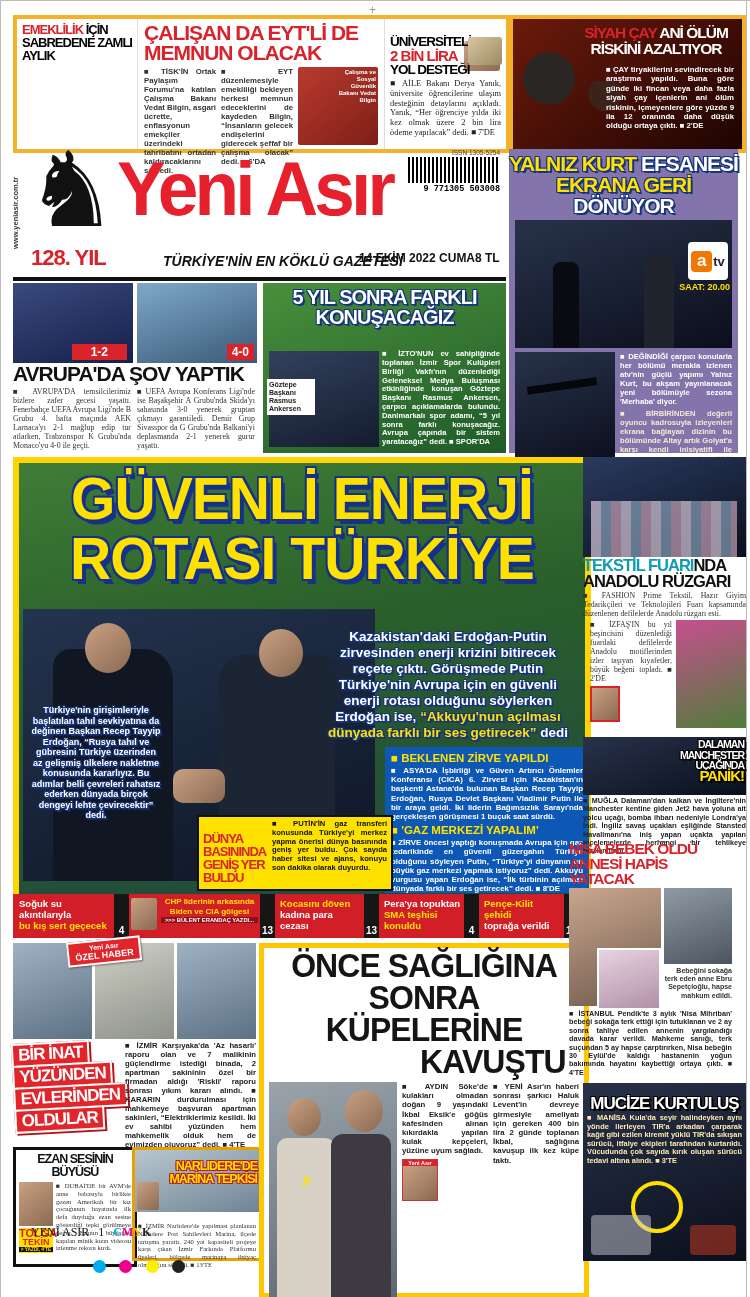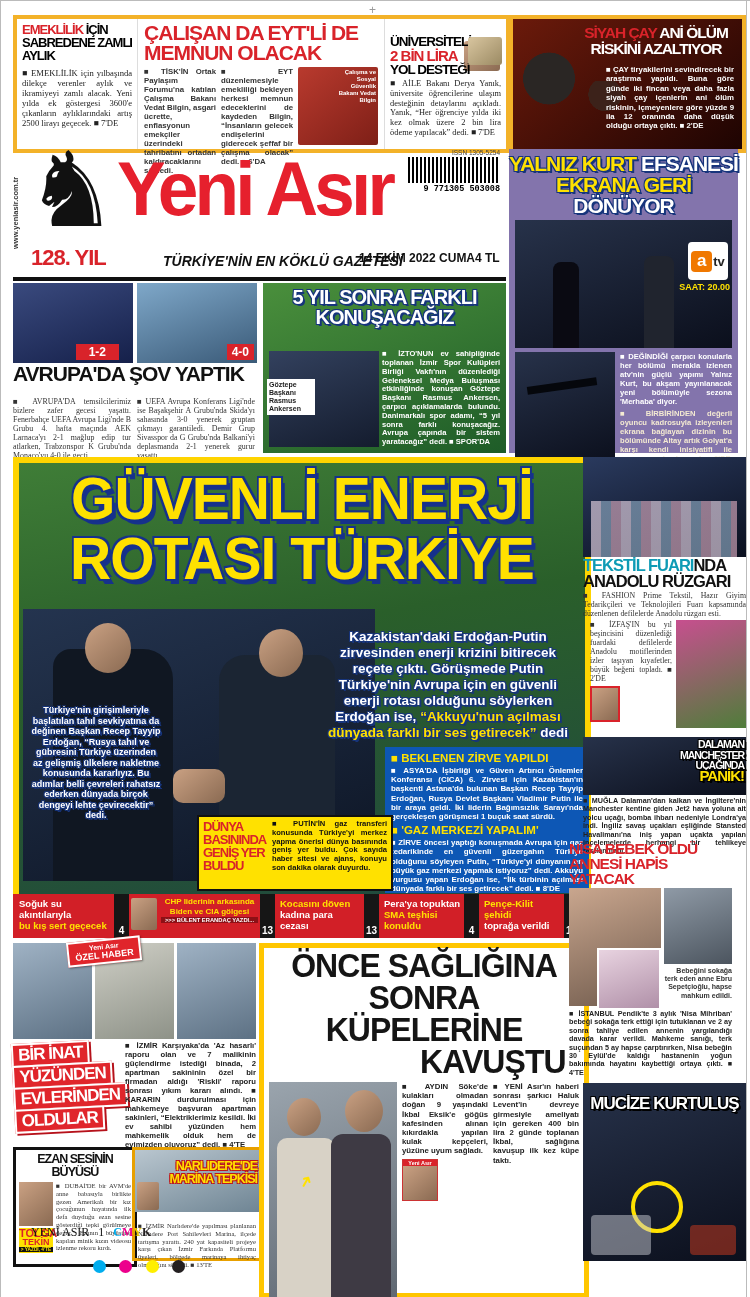--- a/index.html
+++ b/index.html
@@ -45,21 +45,20 @@
   <div class="abs regmark" style="left:368px;top:1262px;">+</div>
   <div class="abs" style="right:4px;top:0;width:1px;height:1297px;background:#bbb;"></div>
 
   <div class="abs ybox" style="left:12px;top:14px;width:489px;height:130px;display:flex;">
 
     <div style="width:122px;padding:4px 5px;border-right:1px solid #ddd;">
       <div class="b cond" style="font-size:13px;line-height:13px;">
         <span class="red">EMEKLİLİK</span><span> İÇİN SABREDENE ZAMLI AYLIK</span>
         <span class="abs ph ph-skin" style="width:36px;height:30px;right:6px;top:22px;border-radius:3px;"></span>
       </div>
-      <div class="ser j" style="font-size:8.6px;line-height:10px;margin-top:6px;color:#222;">■ EMEKLİLİK için yılbaşında dilekçe verenler aylık ve ikramiyeyi zamlı alacak. Yeni yılda ek göstergesi 3600'e çıkanların aylıklarındaki artış 2500 lirayı geçecek. ■ 7'DE</div>
     </div>
 
     <div style="width:244px;padding:4px 6px;border-right:1px solid #ddd;position:relative;">
       <div class="b red cond" style="font-size:21px;line-height:20px;">ÇALIŞAN DA EYT'Lİ DE MEMNUN OLACAK</div>
       <div style="display:flex;gap:5px;margin-top:4px;">
         <div class="b j" style="font-size:7.8px;line-height:9px;width:72px;color:#333;">■ TİSK'İN Ortak Paylaşım Forumu'na katılan Çalışma Bakanı Vedat Bilgin, asgari ücrette, enflasyonun emekçiler üzerindeki tahribatını ortadan kaldıracaklarını söyledi.</div>
         <div class="b j" style="font-size:7.8px;line-height:9px;width:72px;color:#333;">■ EYT düzenlemesiyle emekliliği bekleyen herkesi memnun edeceklerini de kaydeden Bilgin, “İnsanların gelecek endişelerini giderecek şeffaf bir çalışma olacak” dedi. ■ 6'DA</div>
         <div class="ph ph-flag" style="width:80px;height:78px;position:relative;border-radius:2px;">
           <div class="smallcap abs" style="right:2px;top:2px;width:38px;text-align:right;">Çalışma ve Sosyal Güvenlik Bakanı Vedat Bilgin</div>
         </div>
@@ -89,21 +88,21 @@
     <div class="abs" style="left:12px;top:-14px;font-size:104px;line-height:110px;color:#111;">♞</div>
     <div class="abs b cond" style="left:104px;top:-4px;font-size:76px;letter-spacing:-4px;color:#e6202d;transform:scaleX(0.96);transform-origin:0 50%;">Yeni Asır</div>
     <div class="abs" style="right:6px;top:0;width:100px;text-align:right;">
       <div style="font-size:6.5px;color:#444;">ISSN 1305-5254</div>
       <div style="width:92px;height:26px;margin:1px 0 1px auto;background:repeating-linear-gradient(90deg,#000 0 2px,#fff 2px 4px);"></div>
       <div class="b" style="font-size:8.5px;font-family:'Liberation Mono',monospace;">9 771305 503008</div>
     </div>
     <div class="abs b red cond" style="left:18px;top:96px;font-size:22px;">128. YIL</div>
     <div class="abs b" style="left:150px;top:104px;font-size:14px;color:#111;font-style:italic;">TÜRKİYE'NİN EN KÖKLÜ GAZETESİ</div>
     <div class="abs b" style="left:346px;top:102px;font-size:12px;color:#111;">14 EKİM 2022 CUMA</div>
-    <div class="abs b" style="left:462px;top:102px;font-size:12px;color:#111;">4 TL</div>
+    <div class="abs b" style="left:462px;top:102px;font-size:12px;color:#111;">8 TL</div>
   </div>
 
   <div class="abs" style="left:508px;top:148px;width:229px;height:304px;background:#8374ac;padding:0;">
     <div class="b cond" style="font-size:21px;line-height:21px;text-align:center;padding-top:4px;">
       <div><span class="yel o-navy">YALNIZ KURT</span><span class="wht o-navy"> EFSANESİ</span></div>
       <div><span class="yel o-navy">EKRANA GERİ</span><span class="wht o-navy"> DÖNÜYOR</span></div>
     </div>
     <div class="ph ph-night" style="margin:4px 6px 0 6px;height:128px;position:relative;">
       <div class="abs" style="left:38px;bottom:0;width:26px;height:86px;background:#0a0a12;border-radius:8px 8px 0 0;"></div>
       <div class="abs" style="right:58px;bottom:0;width:30px;height:92px;background:#20242e;border-radius:8px 8px 0 0;"></div>
@@ -120,28 +119,28 @@
       <div style="flex:1;">
         <div class="b wht j" style="font-size:7.6px;line-height:9px;">■ DEĞİNDİĞİ çarpıcı konularla her bölümü merakla izlenen atv'nin güçlü yapımı Yalnız Kurt, bu akşam yayınlanacak yeni bölümüyle sezona 'Merhaba' diyor.</div>
         <div class="b yel j" style="font-size:7.6px;line-height:9px;margin-top:3px;color:#f4ead2;">■ BİRBİRİNDEN değerli oyuncu kadrosuyla izleyenleri ekrana bağlayan dizinin bu bölümünde Altay artık Golyat'a karşı kendi inisiyatifi ile savaşmaya başlayacak. ■ 2'DE</div>
       </div>
     </div>
   </div>
 
   <div class="abs" style="left:12px;top:282px;width:247px;height:170px;">
     <div style="display:flex;gap:4px;">
       <div class="ph" style="width:120px;height:80px;position:relative;background:linear-gradient(160deg,#3a4a7e,#15204a);">
-        <span class="abs b" style="right:14px;bottom:3px;background:#d9232a;color:#fff;font-size:12px;padding:1px 13px;">1-2</span>
+        <span class="abs b" style="right:6px;bottom:3px;background:#d9232a;color:#fff;font-size:12px;padding:1px 19px;">1-2</span>
       </div>
       <div class="ph" style="width:120px;height:80px;position:relative;background:linear-gradient(160deg,#7fa8c9,#3a5a78);">
         <span class="abs b" style="right:3px;bottom:3px;background:#d9232a;color:#fff;font-size:12px;padding:1px 5px;">4-0</span>
       </div>
     </div>
     <div class="b cond" style="font-size:21px;line-height:22px;color:#111;">AVRUPA'DA ŞOV YAPTIK</div>
-    <div style="display:flex;gap:6px;margin-top:12px;">
+    <div style="display:flex;gap:6px;margin-top:2px;">
       <div class="ser j" style="font-size:7.9px;line-height:9px;width:118px;color:#333;">■ AVRUPA'DA temsilcilerimiz bizlere zafer gecesi yaşattı. Fenerbahçe UEFA Avrupa Ligi'nde B Grubu 4. hafta maçında AEK Larnaca'yı 2-1 mağlup edip tur atlarken, Trabzonspor K Grubu'nda Monaco'yu 4-0 ile geçti.</div>
       <div class="ser j" style="font-size:7.9px;line-height:9px;width:118px;color:#333;">■ UEFA Avrupa Konferans Ligi'nde ise Başakşehir A Grubu'nda Skida'yı sahasında 3-0 yenerek gruptan çıkmayı garantiledi. Demir Grup Sivasspor da G Grubu'nda Balkani'yi deplasmanda 2-1 yenerek gurur yaşattı.</div>
     </div>
   </div>
 
   <div class="abs ph-green" style="left:262px;top:282px;width:243px;height:170px;">
     <div class="b wht o-navy cond" style="font-size:20px;line-height:20px;text-align:center;padding-top:4px;">5 YIL SONRA FARKLI</div>
     <div class="b wht o-navy cond" style="font-size:20px;line-height:20px;text-align:center;">KONUŞACAĞIZ</div>
     <div class="abs" style="left:6px;bottom:6px;width:110px;height:96px;background:linear-gradient(160deg,#33415e,#141c2e);">
       <div class="abs b" style="left:-2px;top:28px;background:#fff;color:#222;font-size:7px;line-height:8px;width:44px;padding:2px;">Göztepe Başkanı Rasmus Ankersen</div>
@@ -167,21 +166,21 @@
     </div>
 
     <div class="abs" style="left:366px;top:284px;width:192px;height:136px;background:#0d57b5;padding:5px 6px;">
       <div class="b yel" style="font-size:11.5px;">■ BEKLENEN ZİRVE YAPILDI</div>
       <div class="b wht j" style="font-size:7.9px;line-height:9.2px;margin:2px 0 3px;">■ ASYA'DA İşbirliği ve Güven Artırıcı Önlemler Konferansı (CICA) 6. Zirvesi için Kazakistan'ın başkenti Astana'da bulunan Başkan Recep Tayyip Erdoğan, Rusya Devlet Başkanı Vladimir Putin ile bir araya geldi. İki liderin Bağımsızlık Sarayı'nda gerçekleşen görüşmesi 1 buçuk saat sürdü.</div>
       <div class="b yel" style="font-size:11.5px;">■ 'GAZ MERKEZİ YAPALIM'</div>
       <div class="b wht j" style="font-size:7.9px;line-height:9.2px;margin-top:2px;">■ ZİRVE öncesi yaptığı konuşmada Avrupa için gaz tedarikinde en güvenli güzergahın Türkiye olduğunu söyleyen Putin, “Türkiye'yi dünyanın en büyük gaz merkezi yapmak istiyoruz” dedi. Akkuyu vurgusu yapan Erdoğan ise, “İlk türbinin açılması dünyada farklı bir ses getirecek” dedi. ■ 8'DE</div>
     </div>
 
     <div class="abs" style="left:178px;top:352px;width:184px;height:66px;background:#ffe100;border:2px solid #111;padding:3px 4px;display:flex;gap:5px;">
-      <div class="b red cond" style="font-size:13px;line-height:13px;width:64px;">DÜNYA BASININDA GENİŞ YER BULDU</div>
+      <div class="b red cond" style="font-size:13px;line-height:13px;width:64px;margin-top:12px;">DÜNYA BASININDA GENİŞ YER BULDU</div>
       <div class="b j" style="font-size:7.6px;line-height:8.8px;flex:1;color:#111;">■ PUTİN'İN gaz transferi konusunda Türkiye'yi merkez yapma önerisi dünya basınında geniş yer buldu. Çok sayıda haber sitesi ve ajans, konuyu son dakika olarak duyurdu.</div>
     </div>
   </div>
 
   <div class="abs" style="left:12px;top:893px;width:566px;height:44px;background:#d21f27;display:flex;align-items:stretch;">
     <div style="width:116px;display:flex;">
       <div style="flex:1;padding:4px 3px 0 6px;">
         <div class="b wht" style="font-size:9.5px;line-height:11px;">Soğuk su akıntılarıyla</div>
         <div class="b yel" style="font-size:9.5px;line-height:11px;">bu kış sert geçecek</div>
       </div>
@@ -352,18 +351,19 @@
       <div style="flex:1;">
         <div class="ph" style="height:76px;background:linear-gradient(160deg,#8f9aa6,#4c555f);"></div>
         <div class="b" style="font-size:7px;line-height:8.2px;color:#333;text-align:right;margin-top:3px;">Bebeğini sokağa terk eden anne Ebru Sepetçioğlu, hapse mahkum edildi.</div>
       </div>
     </div>
     <div class="b j" style="font-size:7.2px;line-height:8.4px;color:#222;margin-top:4px;">■ İSTANBUL Pendik'te 3 aylık 'Nisa Mihriban' bebeği sokağa terk ettiği için tutuklanan ve 2 ay sonra tahliye edilen annenin yargılandığı davada karar verildi. Mahkeme sanığı, terk suçundan 5 ay hapse çarptırırken, Nisa bebeğin 30 Eylül'de kaldığı hastanenin yoğun bakımında hayatını kaybettiği ortaya çıktı. ■ 4'TE</div>
   </div>
 
   <div class="abs ph-night" style="left:582px;top:1082px;width:163px;height:178px;">
     <div class="b wht o-blk cond" style="font-size:17px;line-height:17px;text-align:center;padding-top:12px;">MUCİZE KURTULUŞ</div>
+    <div class="b j" style="font-size:7.4px;line-height:8.6px;color:#ffe9b0;padding:2px 4px;">■ MANİSA Kula'da seyir halindeyken aynı yönde ilerleyen TIR'a arkadan çarparak kağıt gibi ezilen kiremit yüklü TIR'da sıkışan sürücü, itfaiye ekipleri tarafından kurtarıldı. Vücudunda çok sayıda kırık oluşan sürücü tedavi altına alındı. ■ 3'TE</div>
     <div class="abs ring" style="left:48px;bottom:28px;width:44px;height:44px;"></div>
     <div class="abs" style="left:8px;bottom:6px;width:60px;height:40px;background:#c9ccd4;opacity:.5;border-radius:4px;"></div>
     <div class="abs" style="right:10px;bottom:6px;width:46px;height:30px;background:#b0351f;opacity:.6;border-radius:4px;"></div>
   </div>
 
 </div>
 
 </body></html>

